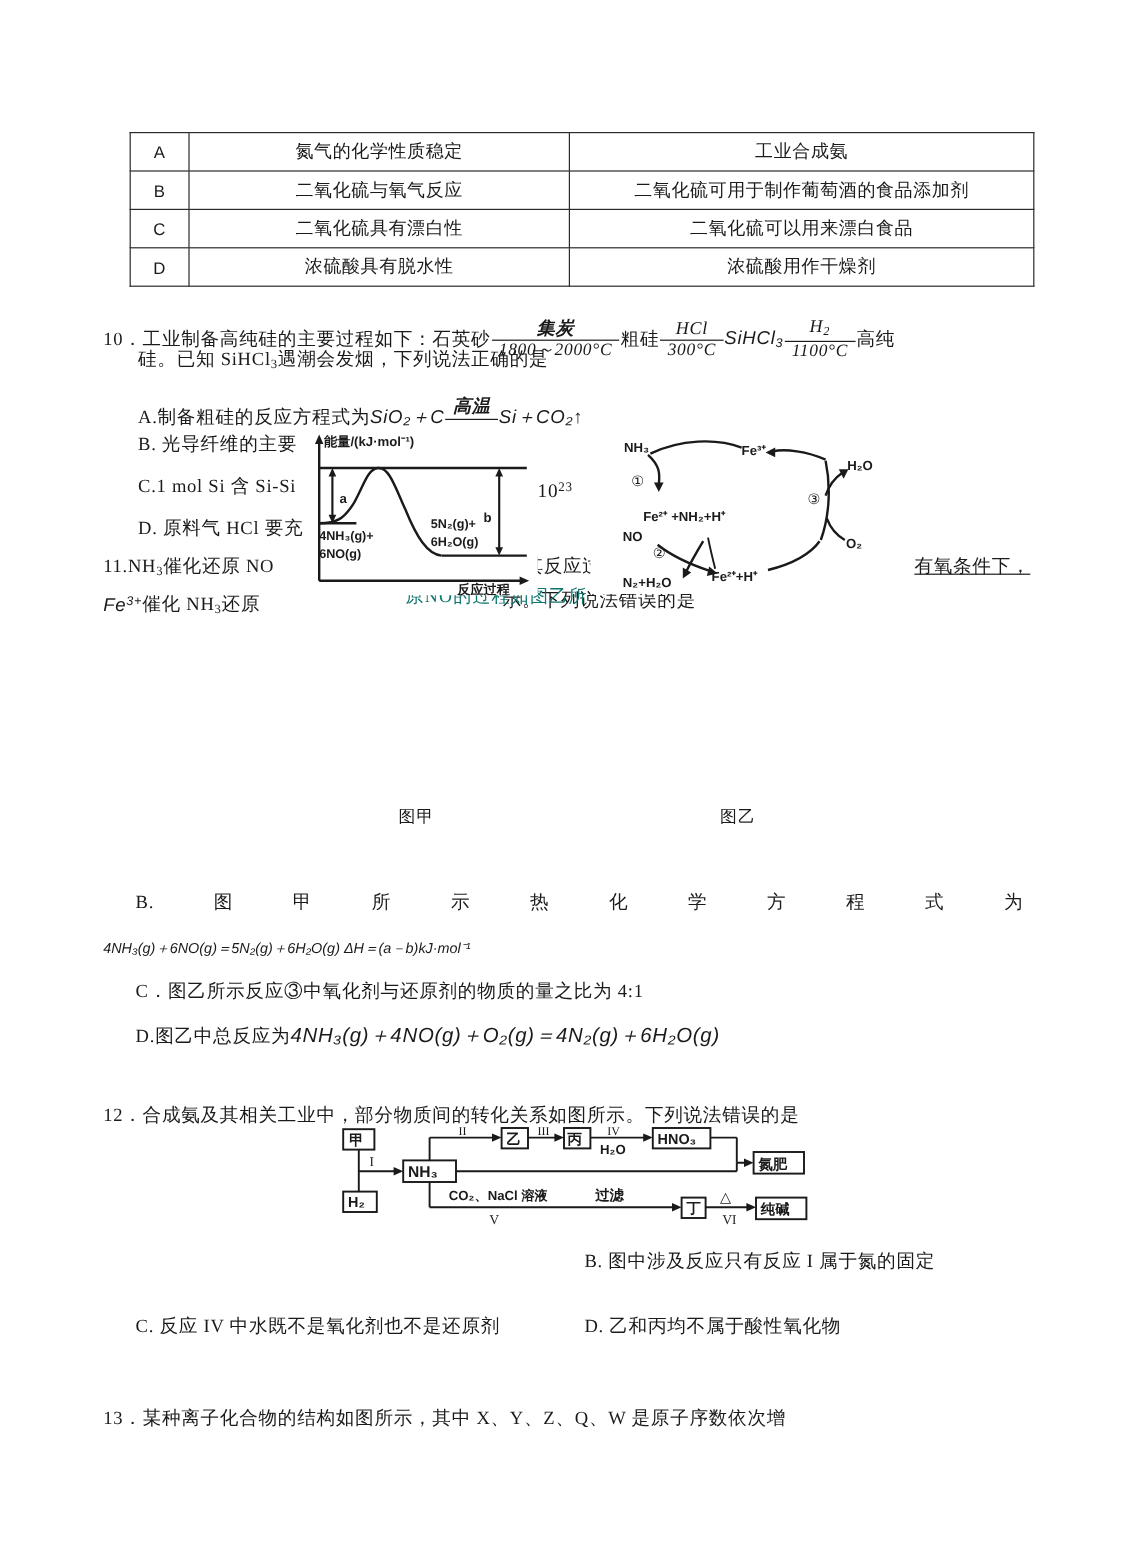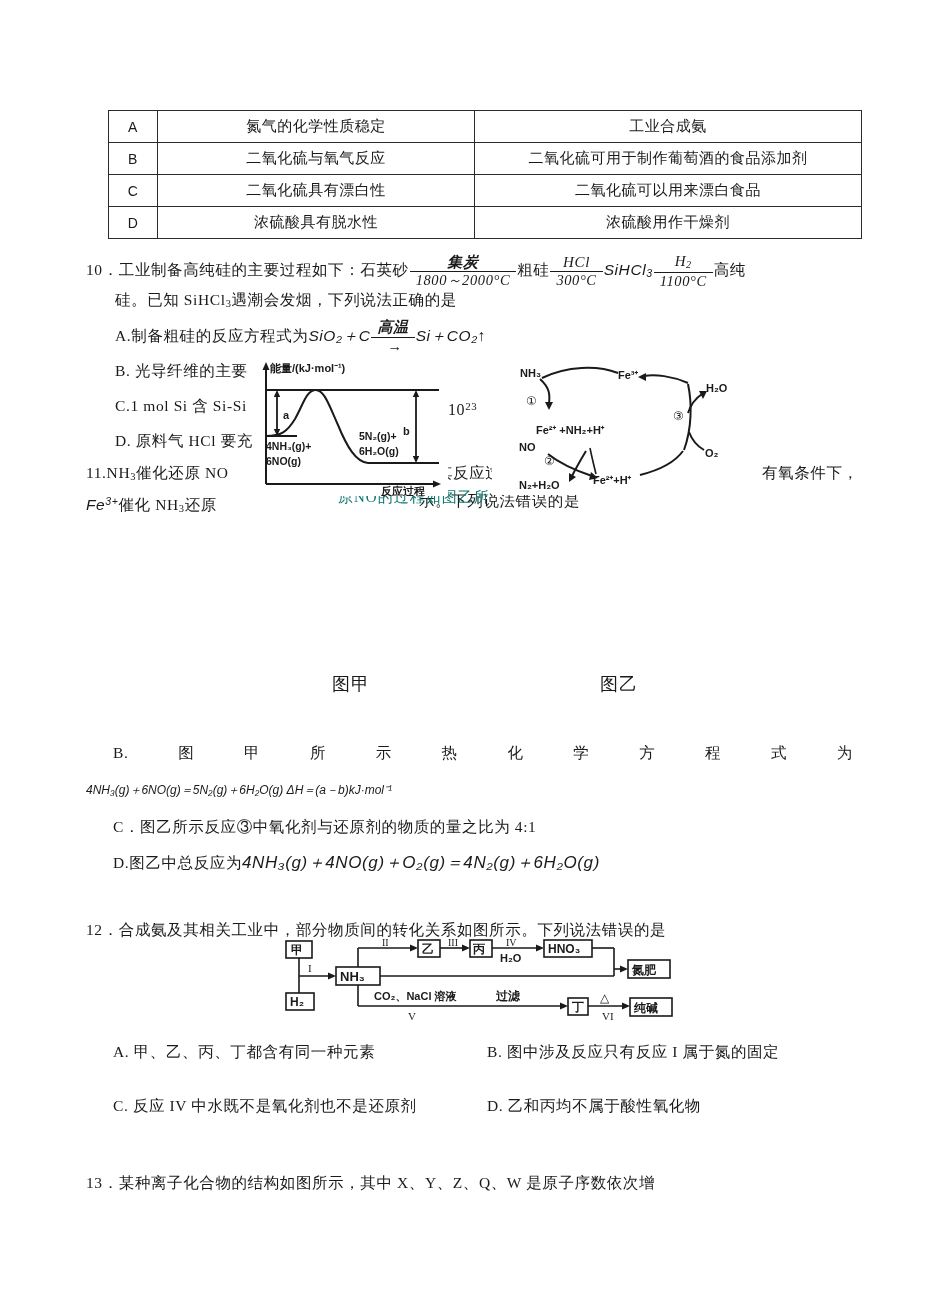--- a/index.html
+++ b/index.html
@@ -57,21 +57,21 @@
   sup { font-size: 0.68em; vertical-align: 0.45em; }
 
   
   .rxn { display: inline-flex; align-items: center; vertical-align: middle; }
   .rxn .cond {
     display: inline-flex;
     flex-direction: column;
     align-items: center;
     justify-content: center;
     line-height: 1.05;
-    margin: 4px 1px;
+    margin: 16px 1px;
   }
   .rxn .cond .top {
     font-size: 15px;
     font-style: italic;
     font-weight: bold;
     padding: 0 6px 1px 6px;
   }
   .rxn .cond .top.norm { font-weight: normal; font-style: italic; }
   .rxn .cond .bar {
     border-top: 1.4px solid #1a1a1a;
@@ -107,21 +107,21 @@
   #flow-figure {
     left: 278px;
     top: 938px;
     width: 400px;
     height: 85px;
     background: #fff;
   }
 
   .figcap {
     position: absolute;
-    font-size: 18px;
+    font-size: 14px;
     font-family: Liberation Sans, sans-serif;
     letter-spacing: 1px;
     text-align: right;
   }
 
   .ghost {
     position: absolute;
     color: #0f766e;
     font-size: 15px;
     font-family: "Liberation Serif", "DejaVu Serif", serif;
@@ -202,21 +202,21 @@
 
   <div class="blk cn" style="left:115px; top:356px;">B. 光导纤维的主要</div>
   <div class="blk cn" style="left:115px; top:391px;">C.1 mol Si 含 Si-Si</div>
   <div class="blk cn" style="left:448px; top:391px; font-size:16px;"><span>10</span><sup>23</sup></div>
   <div class="blk cn" style="left:115px; top:426px;">D. 原料气 HCl 要充</div>
 
   <div class="blk cn" style="left:86px; top:458px;">
     <span>11.</span><span>NH</span><sub>3</sub><span>催化还原 NO</span>
   </div>
   <div class="blk cn" style="left:437px; top:458px;">其反应过</div>
-  <div class="blk cn" style="left:762px; top:458px;">有氧条件下，</div>
+  <div class="blk cn" style="left:762px; top:458px;text-decoration:underline;">有氧条件下，</div>
 
   <div class="blk cn" style="left:86px; top:486px;">
     <span class="mathi"><span>Fe</span><sup>3+</sup></span><span>催化 NH</span><sub>3</sub><span>还原</span>
   </div>
   <div class="blk cn" style="left:419px; top:486px;">示。下列说法错误的是</div>
 
   <div class="ghost" style="left:272px; top:368px;">成分是二氧化硅</div>
   <div class="ghost" style="left:272px; top:403px;">键的数目为2×6.02×</div>
   <div class="ghost" style="left:272px; top:438px;">足以提高产率</div>
   <div class="ghost" style="left:338px; top:488px;">原NO的过程如图乙所</div>
@@ -386,21 +386,20 @@
     <text x="170" y="8" font-family="Liberation Serif, serif" font-size="10" fill="#1a1a1a">III</text>
     <text x="228" y="8" font-family="Liberation Serif, serif" font-size="10" fill="#1a1a1a">IV</text>
     <text x="222" y="24" font-family="Liberation Sans, sans-serif" font-size="11" font-weight="bold" fill="#1a1a1a">H₂O</text>
     <text x="96" y="62" font-family="Liberation Sans, sans-serif" font-size="11" font-weight="bold" fill="#1a1a1a">CO₂、NaCl 溶液</text>
     <text x="218" y="62" font-family="Liberation Serif, serif" font-size="12" font-weight="bold" fill="#1a1a1a">过滤</text>
     <text x="130" y="82" font-family="Liberation Serif, serif" font-size="11" fill="#1a1a1a">V</text>
     <text x="322" y="64" font-family="Liberation Serif, serif" font-size="12" fill="#1a1a1a">△</text>
     <text x="324" y="82" font-family="Liberation Serif, serif" font-size="11" fill="#1a1a1a">VI</text>
   </svg>
 
-  <div class="blk cn" style="left:113px; top:1037px;">A. 甲、乙、丙、丁都含有同一种元素</div>
   <div class="blk cn" style="left:487px; top:1037px;">B. 图中涉及反应只有反应 I 属于氮的固定</div>
   <div class="blk cn" style="left:113px; top:1091px;">C. 反应 IV 中水既不是氧化剂也不是还原剂</div>
   <div class="blk cn" style="left:487px; top:1091px;">D. 乙和丙均不属于酸性氧化物</div>
 
   <div class="blk cn" style="left:86px; top:1168px;">
     <span>13．</span><span>某种离子化合物的结构如图所示，其中 X、Y、Z、Q、W 是原子序数依次增</span>
   </div>
 
 </div>
 

